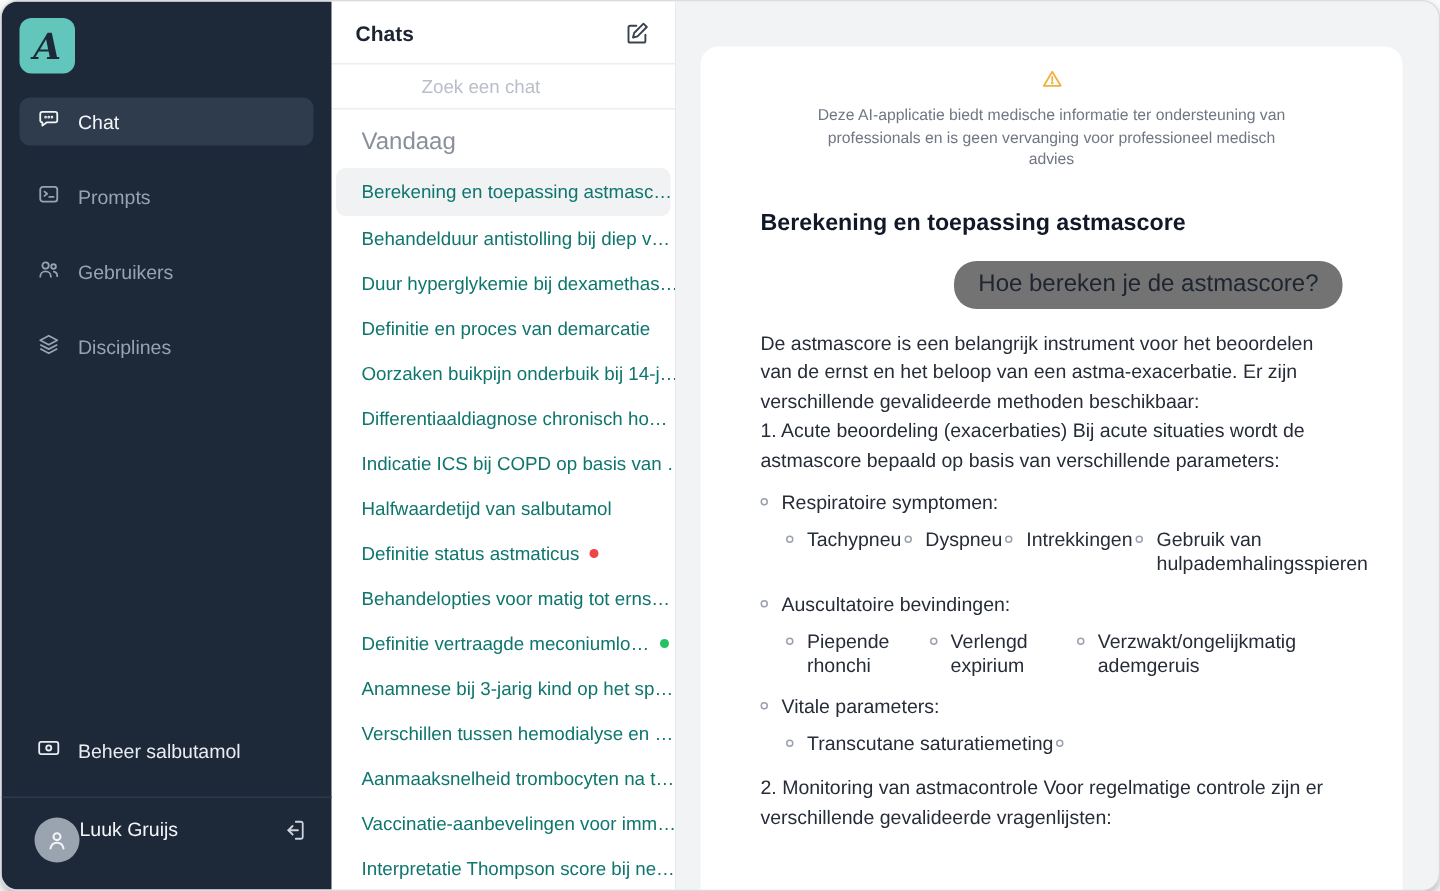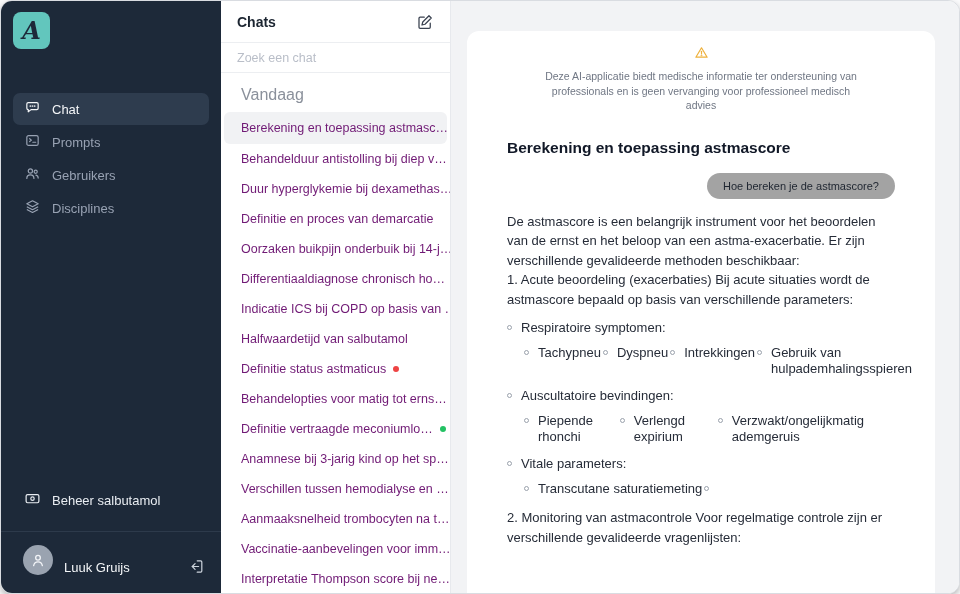--- a/index.html
+++ b/index.html
@@ -13,66 +13,66 @@
   
   .sidebar {
     width:220px; flex:none; background:#1d2939; color:#98a2b3;
     display:flex; flex-direction:column; position:relative;
   }
   .logo {
     width:37px; height:37px; margin:11px 0 0 12px; border-radius:8px;
     background:#62c6bd; color:#1d2939; display:flex; align-items:center; justify-content:center;
     font-family:"DejaVu Serif", serif; font-style:italic; font-size:24px; font-weight:600;
   }
-  .nav { margin-top:28px; padding:16px 12px; display:flex; flex-direction:column; gap:1px; }
+  .nav { padding:16px 12px; display:flex; flex-direction:column; gap:18px; }
   .nav-item {
     height:32px; border-radius:7px; display:flex; align-items:center; gap:11px;
     padding:0 11px; font-size:13px; color:#98a2b3; cursor:pointer;
   }
   .nav-item.active { background:#2e3c4e; color:#f4f6f8; }
   .nav-item svg { width:17px; height:17px; flex:none; }
   .sidebar-bottom { margin-top:auto; }
   .manage-row { display:flex; align-items:center; gap:11px; padding:0 23px; height:34px; color:#e9edf2; font-size:13px; cursor:pointer; }
   .manage-row svg { width:17px; height:17px; }
   .sb-divider { border-top:1px solid #2d3a4b; margin:14px 0 0 0; }
-  .user-row { display:flex; align-items:flex-end; padding:13px 16px 18px 22px; gap:11px; }
+  .user-row { display:flex; align-items:flex-start; padding:13px 16px 18px 22px; }
   .avatar { width:30px; height:30px; border-radius:50%; background:#9aa3b0; display:flex; align-items:center; justify-content:center; flex:none; }
   .avatar svg { width:18px; height:18px; }
   .user-name { color:#f4f6f8; font-size:13px; flex:1; }
   .signout { color:#cdd4dd; width:17px; height:17px; cursor:pointer; }
   
   .chats-panel { width:230px; flex:none; background:#fff; border-right:1px solid #e7e9ed; display:flex; flex-direction:column; }
   .chats-header { height:42px; flex:none; display:flex; align-items:center; justify-content:space-between; padding:0 16px; border-bottom:1px solid #eceef1; }
   .chats-title { font-size:14px; font-weight:bold; color:#1b2430; }
   .compose-btn { width:18px; height:18px; color:#3a4250; cursor:pointer; }
-  .search-row { height:30px; flex:none; border-bottom:1px solid #eceef1; display:flex; align-items:center; }
+  .search-row { height:30px; flex:none; border-bottom:1px solid #eceef1; display:flex; align-items:center;padding-left:44px; }
   .search-input { border:none; outline:none; width:100%; padding:0 16px; font-size:12.5px; color:#3a4250; font-family:"Liberation Sans", sans-serif; background:transparent; }
   .search-input::placeholder { color:#b9bec8; }
   .chat-list { padding-top:9px; overflow:hidden; }
   .section-label { font-size:16px; color:#8a909b; padding:4px 20px 8px; }
   .chat-item {
     height:30px; display:flex; align-items:center; padding:0 12px 0 20px;
-    font-size:12.5px; color:#701a75; cursor:pointer; white-space:nowrap; overflow:hidden;
+    font-size:12.5px; color:#0f766e; cursor:pointer; white-space:nowrap; overflow:hidden;
   }
   .chat-item.selected { background:#f1f2f4; border-radius:6px; margin:0 3px; padding-left:17px; height:32px; }
   .dot { width:6px; height:6px; border-radius:50%; margin-left:7px; flex:none; }
   .dot-red { background:#ee4444; }
   .dot-green { background:#23c163; }
   
   .main { flex:1; background:#f2f3f5; position:relative; }
   .card {
     position:absolute; left:16px; top:30px; width:468px; height:564px;
     background:#fff; border-radius:12px 12px 0 0; padding:14px 40px 0 40px; overflow:hidden;
   }
   .warn-wrap { display:flex; justify-content:center; }
   .warn-wrap svg { width:15px; height:15px; color:#eeb13c; }
   .disclaimer { margin:5px auto 0; max-width:330px; text-align:center; font-size:10.5px; line-height:14.5px; color:#707784; }
   .page-title { margin-top:26px; font-size:15.5px; font-weight:bold; color:#111827; }
   .bubble-row { display:flex; justify-content:flex-end; margin-top:16px; }
-  .bubble { background:#a3a3a3; border-radius:15px; padding:7px 16px; font-size:11px; color:#1e2530; }
+  .bubble { background:#737373; border-radius:15px; padding:7px 16px; font-size:16px; color:#1e2530; }
   .answer { margin-top:13px; font-size:13px; color:#262c38; }
   .answer p { line-height:19.5px; margin-bottom:0; }
   .answer .block-gap { margin-top:8px; }
   .li { display:flex; gap:9px; line-height:16px; }
   .mk { width:5px; height:5px; border:1px solid #9aa1ac; border-radius:50%; flex:none; margin-top:5px; }
   .group { margin-top:11px; }
   .sub { margin:9px 0 0 17px; display:flex; flex-direction:row; gap:2px; }
   .badge { display:inline-block; background:#f0f1f3; border-radius:9px; padding:1.5px 7px; font-size:10px; color:#50555e; margin-left:6px; vertical-align:1px; }
 </style>
 </head>

